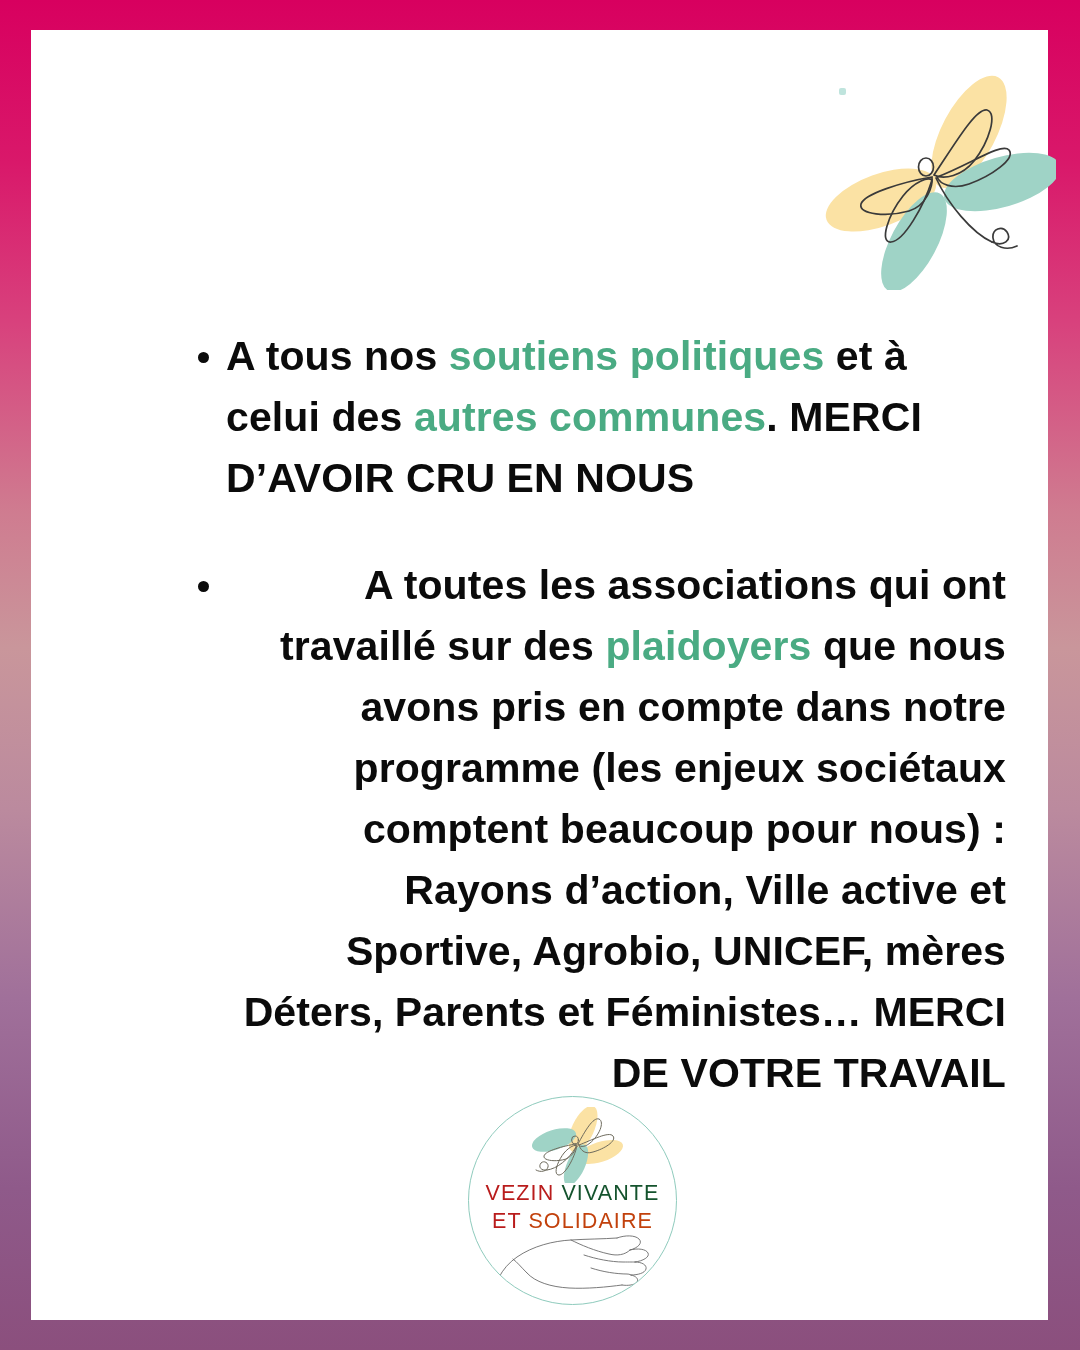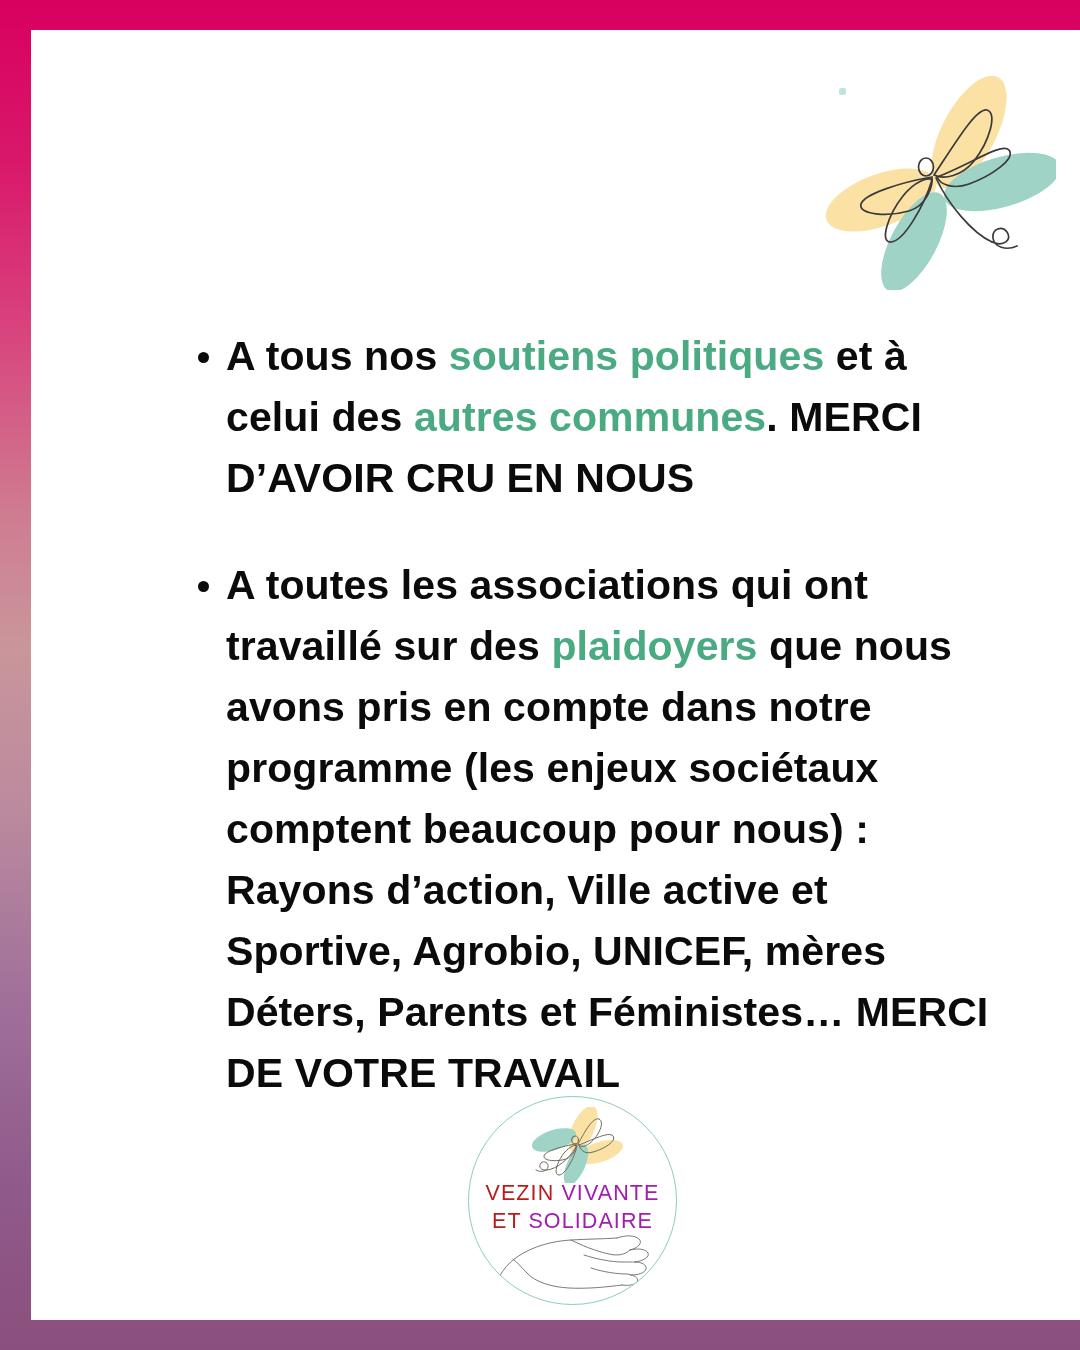--- a/index.html
+++ b/index.html
@@ -28,21 +28,20 @@
         #8b4f7d 100%);
   }
 
   .card {
     position: absolute;
     left: 31px;
     top: 30px;
     width: 1017px;
     height: 1290px;
     background: #ffffff;
-    padding-left: 32px;
   }
 
   
   .dragonfly-top {
     position: absolute;
     left: 775px;
     top: 40px;
     width: 250px;
     height: 220px;
     pointer-events: none;
@@ -77,21 +76,21 @@
     position: relative;
     padding-left: 40px;
     margin: 0 0 46px 0;
     font-size: 41px;
     line-height: 61px;
     letter-spacing: .1px;
     font-weight: 700;
     color: #0b0b0b;
     font-family: "Liberation Sans", sans-serif;
   }
-  li.bullet:last-child { margin-bottom: 12px; }
+  li.bullet:last-child { margin-bottom: 12px; text-align: right; }
 
   li.bullet .dot {
     position: absolute;
     left: 12px;
     top: 26px;
     width: 11px;
     height: 11px;
     border-radius: 50%;
     background: #0b0b0b;
   }
@@ -126,22 +125,22 @@
     font-family: "Liberation Sans", sans-serif;
     font-size: 21.5px;
     letter-spacing: 1.1px;
     line-height: 28px;
     font-weight: 400;
     white-space: nowrap;
   }
   .logo-text .l1 { display: block; }
   .logo-text .l2 { display: block; }
   .c-dark { color: #b91c1c; }
-  .c-gold { color: #a21caf; }
-  .c-teal { color: #a21caf; }
+  .c-gold { color: #14532d; }
+  .c-teal { color: #c2410c; }
   .logo-hand {
     position: absolute;
     left: 14px;
     top: 130px;
     width: 180px;
     height: 78px;
   }
 </style>
 </head>
 <body>

